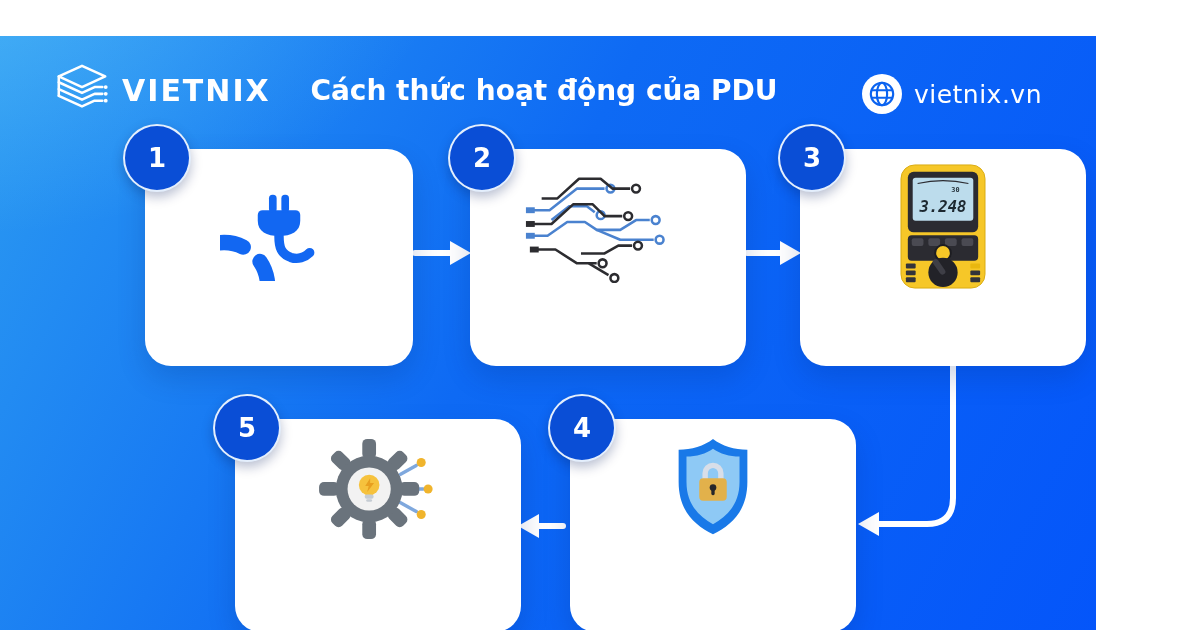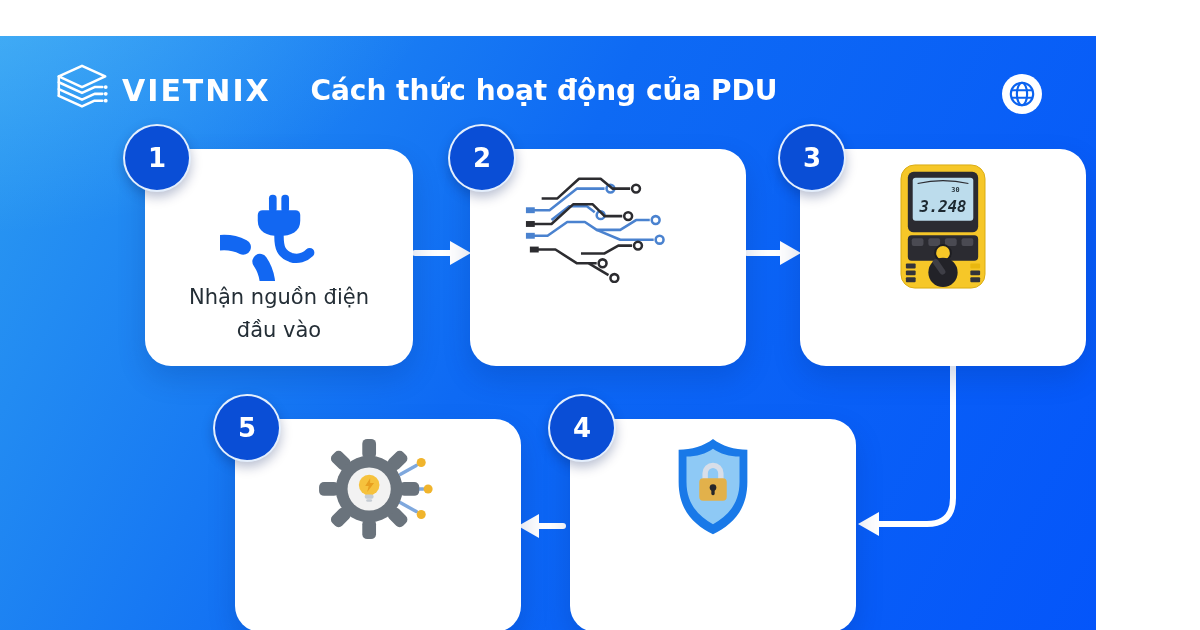--- a/index.html
+++ b/index.html
@@ -64,20 +64,21 @@
   <div class="website">
     <span class="globe-wrap">
       <svg width="28" height="28" viewBox="0 0 30 30">
         <g fill="none" stroke="#0b63f0" stroke-width="2.3">
           <circle cx="15" cy="15" r="12"></circle>
           <ellipse cx="15" cy="15" rx="5.5" ry="12"></ellipse>
           <path d="M3.6 11 H26.4 M3.6 19 H26.4"></path>
         </g>
       </svg>
     </span>
+    <span class="website-text">vietnix.vn</span>
   </div>
 
   <svg class="arrows" width="1200" height="630">
     <g stroke="#ffffff" stroke-width="6" fill="none" stroke-linecap="round">
       <path d="M415 217 H450"></path>
       <path d="M747 217 H780"></path>
       <path d="M953 325 V462 Q953 488 927 488 H878"></path>
       <path d="M563 490 H538"></path>
     </g>
     <g fill="#ffffff">
@@ -96,22 +97,20 @@
           <path d="M19.7 71.2 A37 37 0 1 0 33.9 83.5" stroke-width="13"></path>
           <path d="M50 62 C50 72 52 77 60 80 C66 82 72 80 76 76" stroke-width="8"></path>
         </g>
         <g fill="#1267f2">
           <path d="M36 40 h28 a4 4 0 0 1 4 4 v5 c0 9 -7.5 13 -18 13 s-18 -4 -18 -13 v-5 a4 4 0 0 1 4 -4 z"></path>
           <rect x="41.5" y="27" width="6.5" height="15" rx="3"></rect>
           <rect x="52" y="27" width="6.5" height="15" rx="3"></rect>
         </g>
       </svg>
     </div>
-    <div class="step-label">Nhận nguồn điện
-đầu vào</div>
   </div>
 
   <div class="card" style="left:470px;top:113px;width:276px;height:217px;">
     <span class="badge">2</span>
     <div class="card-icon">
       <svg width="172" height="120" viewBox="0 0 175 122">
 
         <g fill="none" stroke="#4a82cf" stroke-width="2.6" stroke-linejoin="round">
           <path d="M12 48 H28 L56 26 H84"></path>
           <path d="M12 74 H26 L46 60 H64 L76 68 H100 L116 58 H130"></path>

